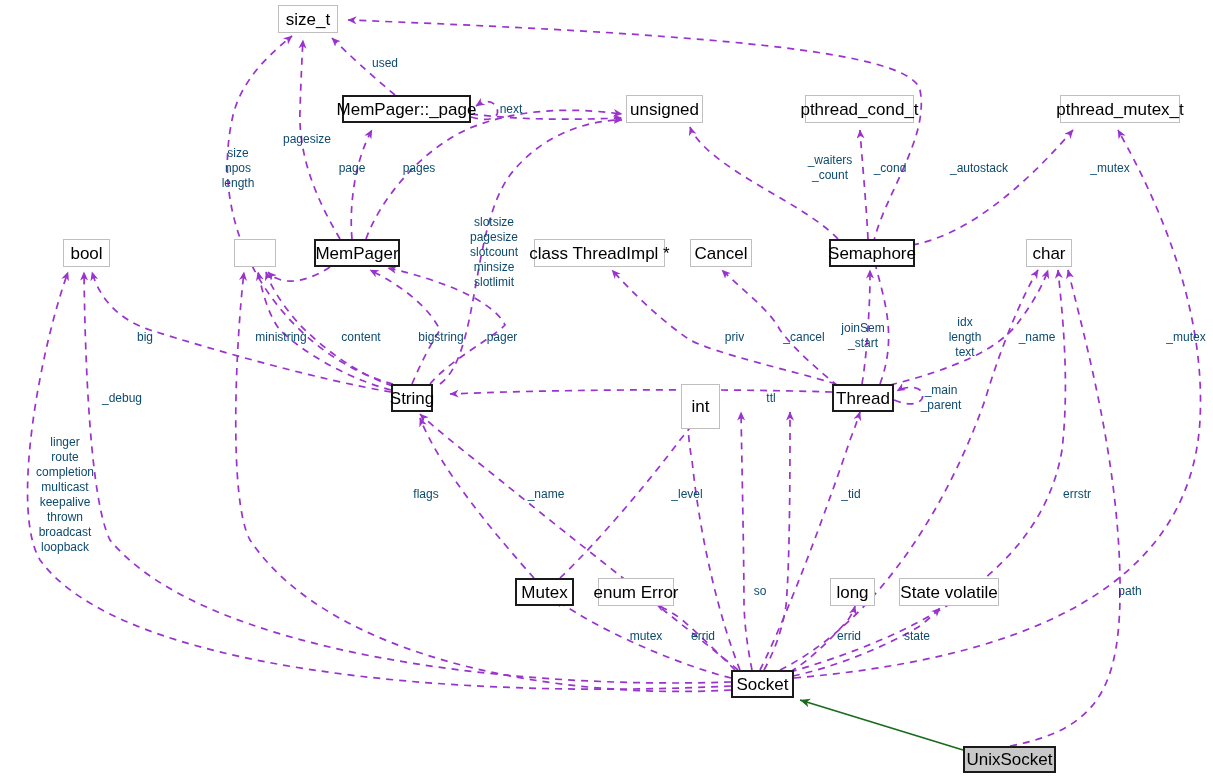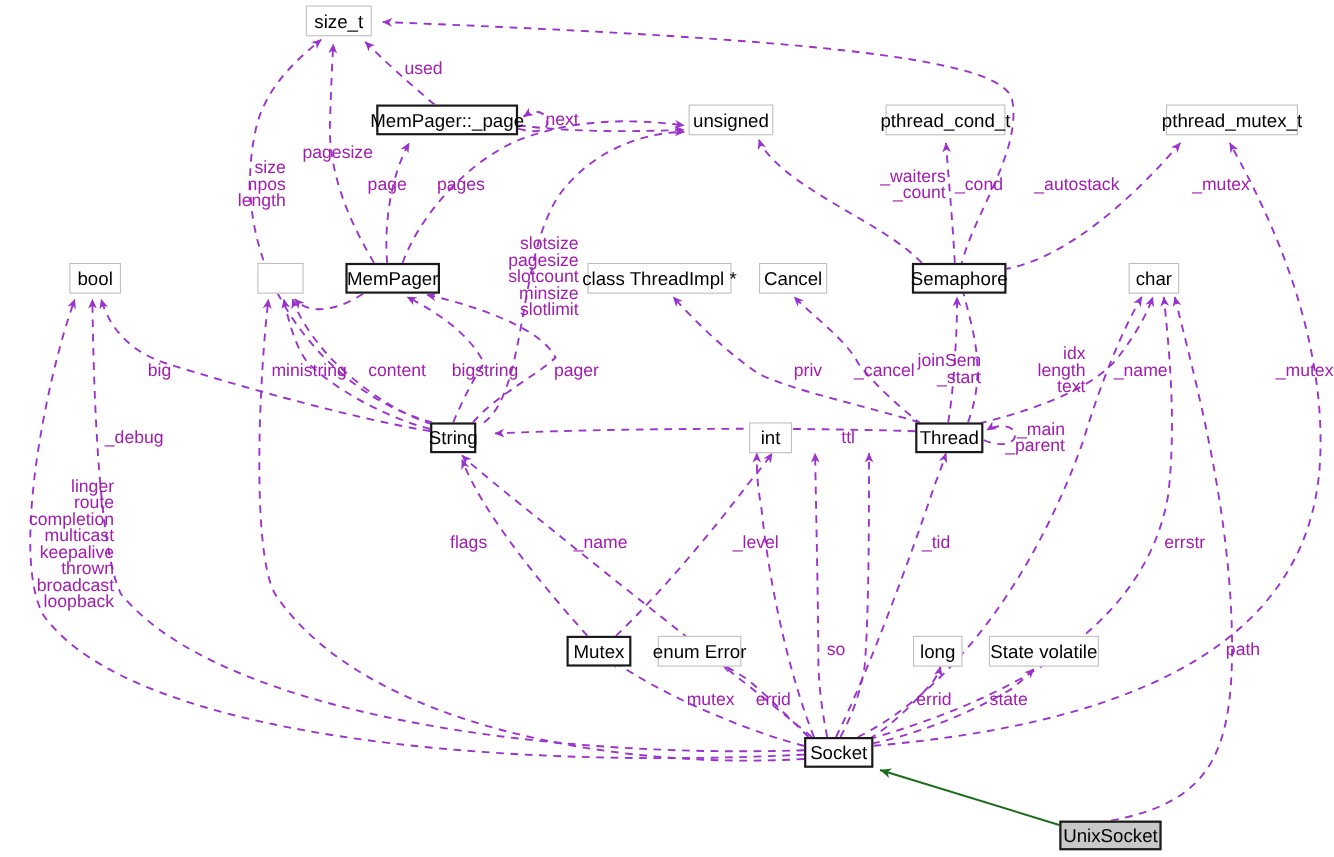--- a/index.html
+++ b/index.html
@@ -6,22 +6,22 @@
   body{width:1213px;height:779px;overflow:hidden;
        font-family:"Liberation Sans","DejaVu Sans",sans-serif;}
   #diagram{position:relative;width:1213px;height:779px;background:#fff;}
   svg#edges{position:absolute;left:0;top:0;width:1213px;height:779px;}
   .node{position:absolute;box-sizing:border-box;display:flex;align-items:center;
         justify-content:center;background:#ffffff;white-space:nowrap;
         font-size:17px;color:#000;line-height:1;}
   .node.thin{border:1px solid #bfbfbf;}
   .node.thick{border:2px solid #1a1a1a;}
   .node.filled{background:#c8c8c8;}
-  .elabel{position:absolute;font-size:16px;color:#a21caf;line-height:15px;
-          text-align:right;white-space:pre;transform:translate(-50%,-50%);}
+  .elabel{position:absolute;font-size:12px;color:#0c4a6e;line-height:15px;
+          text-align:center;white-space:pre;transform:translate(-50%,-50%);}
 </style>
 </head>
 <body>
 
 <div id="diagram">
   <svg id="edges" viewBox="0 0 1213 779" xmlns="http://www.w3.org/2000/svg">
     <defs>
       <marker id="arrowUsage" markerWidth="10" markerHeight="10" refX="8.5" refY="4" orient="auto" markerUnits="userSpaceOnUse">
         <path d="M0,0 L9,4 L0,8 L2.6,4 Z" fill="#9a32cd"></path>
       </marker>
@@ -111,21 +111,21 @@
       </div>
       <div class="node thick" style="left: 829px; top: 239px; width: 86px; height: 28px;">
         <span>Semaphore</span>
       </div>
       <div class="node thin" style="left: 1026px; top: 239px; width: 46px; height: 28px;">
         <span>char</span>
       </div>
       <div class="node thick" style="left: 391px; top: 384px; width: 42px; height: 28px;">
         <span>String</span>
       </div>
-      <div class="node thin" style="left: 681px; top: 384px; width: 39px; height: 28px;">
+      <div class="node thin" style="left: 681px; top: 384px; width: 39px; height: 45px;">
         <span>int</span>
       </div>
       <div class="node thick" style="left: 832px; top: 384px; width: 62px; height: 28px;">
         <span>Thread</span>
       </div>
       <div class="node thick" style="left: 515px; top: 578px; width: 59px; height: 28px;">
         <span>Mutex</span>
       </div>
       <div class="node thin" style="left: 598px; top: 578px; width: 76px; height: 28px;">
         <span>enum Error</span>
@@ -159,21 +159,21 @@
       <div class="elabel" style="left: 1110px; top: 168px;">_mutex</div>
       <div class="elabel" style="left: 494px; top: 252px;">slotsize
 pagesize
 slotcount
 minsize
 slotlimit</div>
       <div class="elabel" style="left: 145px; top: 337px;">big</div>
       <div class="elabel" style="left: 281px; top: 337px;">ministring</div>
       <div class="elabel" style="left: 361px; top: 337px;">content</div>
       <div class="elabel" style="left: 441px; top: 337px;">bigstring</div>
-      <div class="elabel" style="left: 524px; top: 337px;">pager</div>
+      <div class="elabel" style="left: 502px; top: 337px;">pager</div>
       <div class="elabel" style="left: 729px; top: 337px; padding-left: 11px;">priv</div>
       <div class="elabel" style="left: 804px; top: 337px;">_cancel</div>
       <div class="elabel" style="left: 863px; top: 336px;">joinSem
 _start</div>
       <div class="elabel" style="left: 965px; top: 337px;">idx
 length
 text</div>
       <div class="elabel" style="left: 1037px; top: 337px;">_name</div>
       <div class="elabel" style="left: 1186px; top: 337px;">_mutex</div>
       <div class="elabel" style="left: 122px; top: 398px;">_debug</div>

